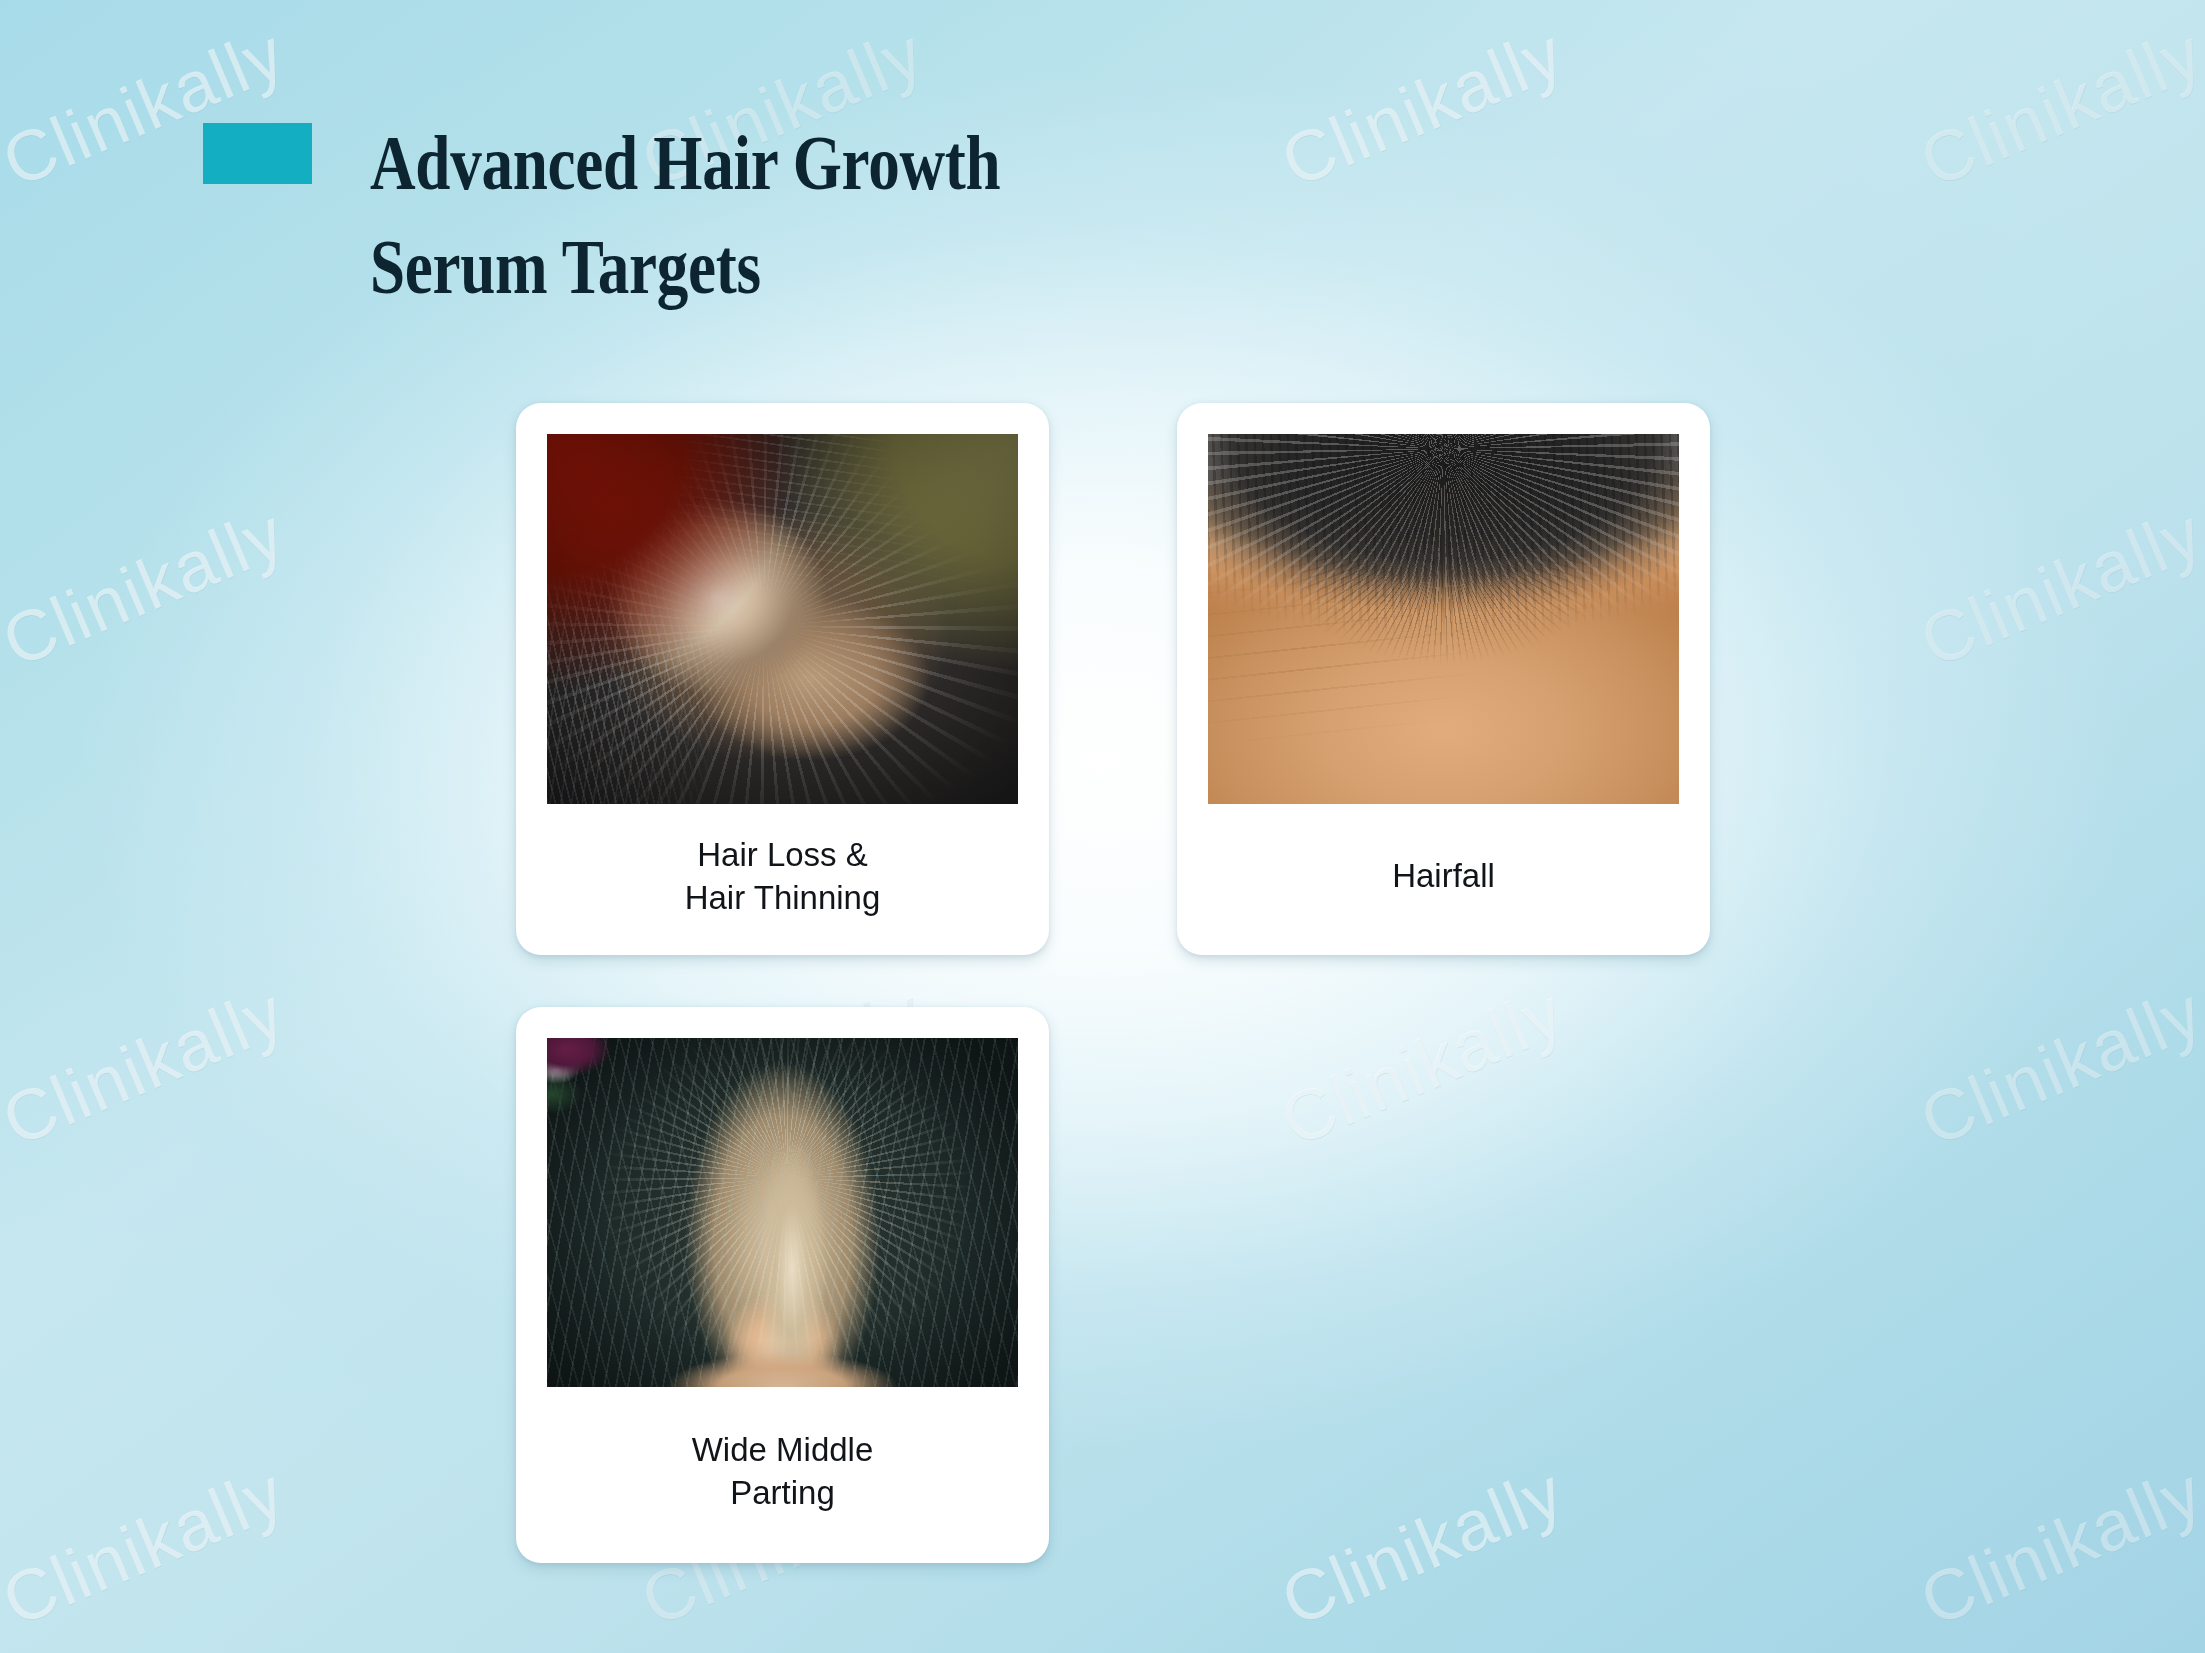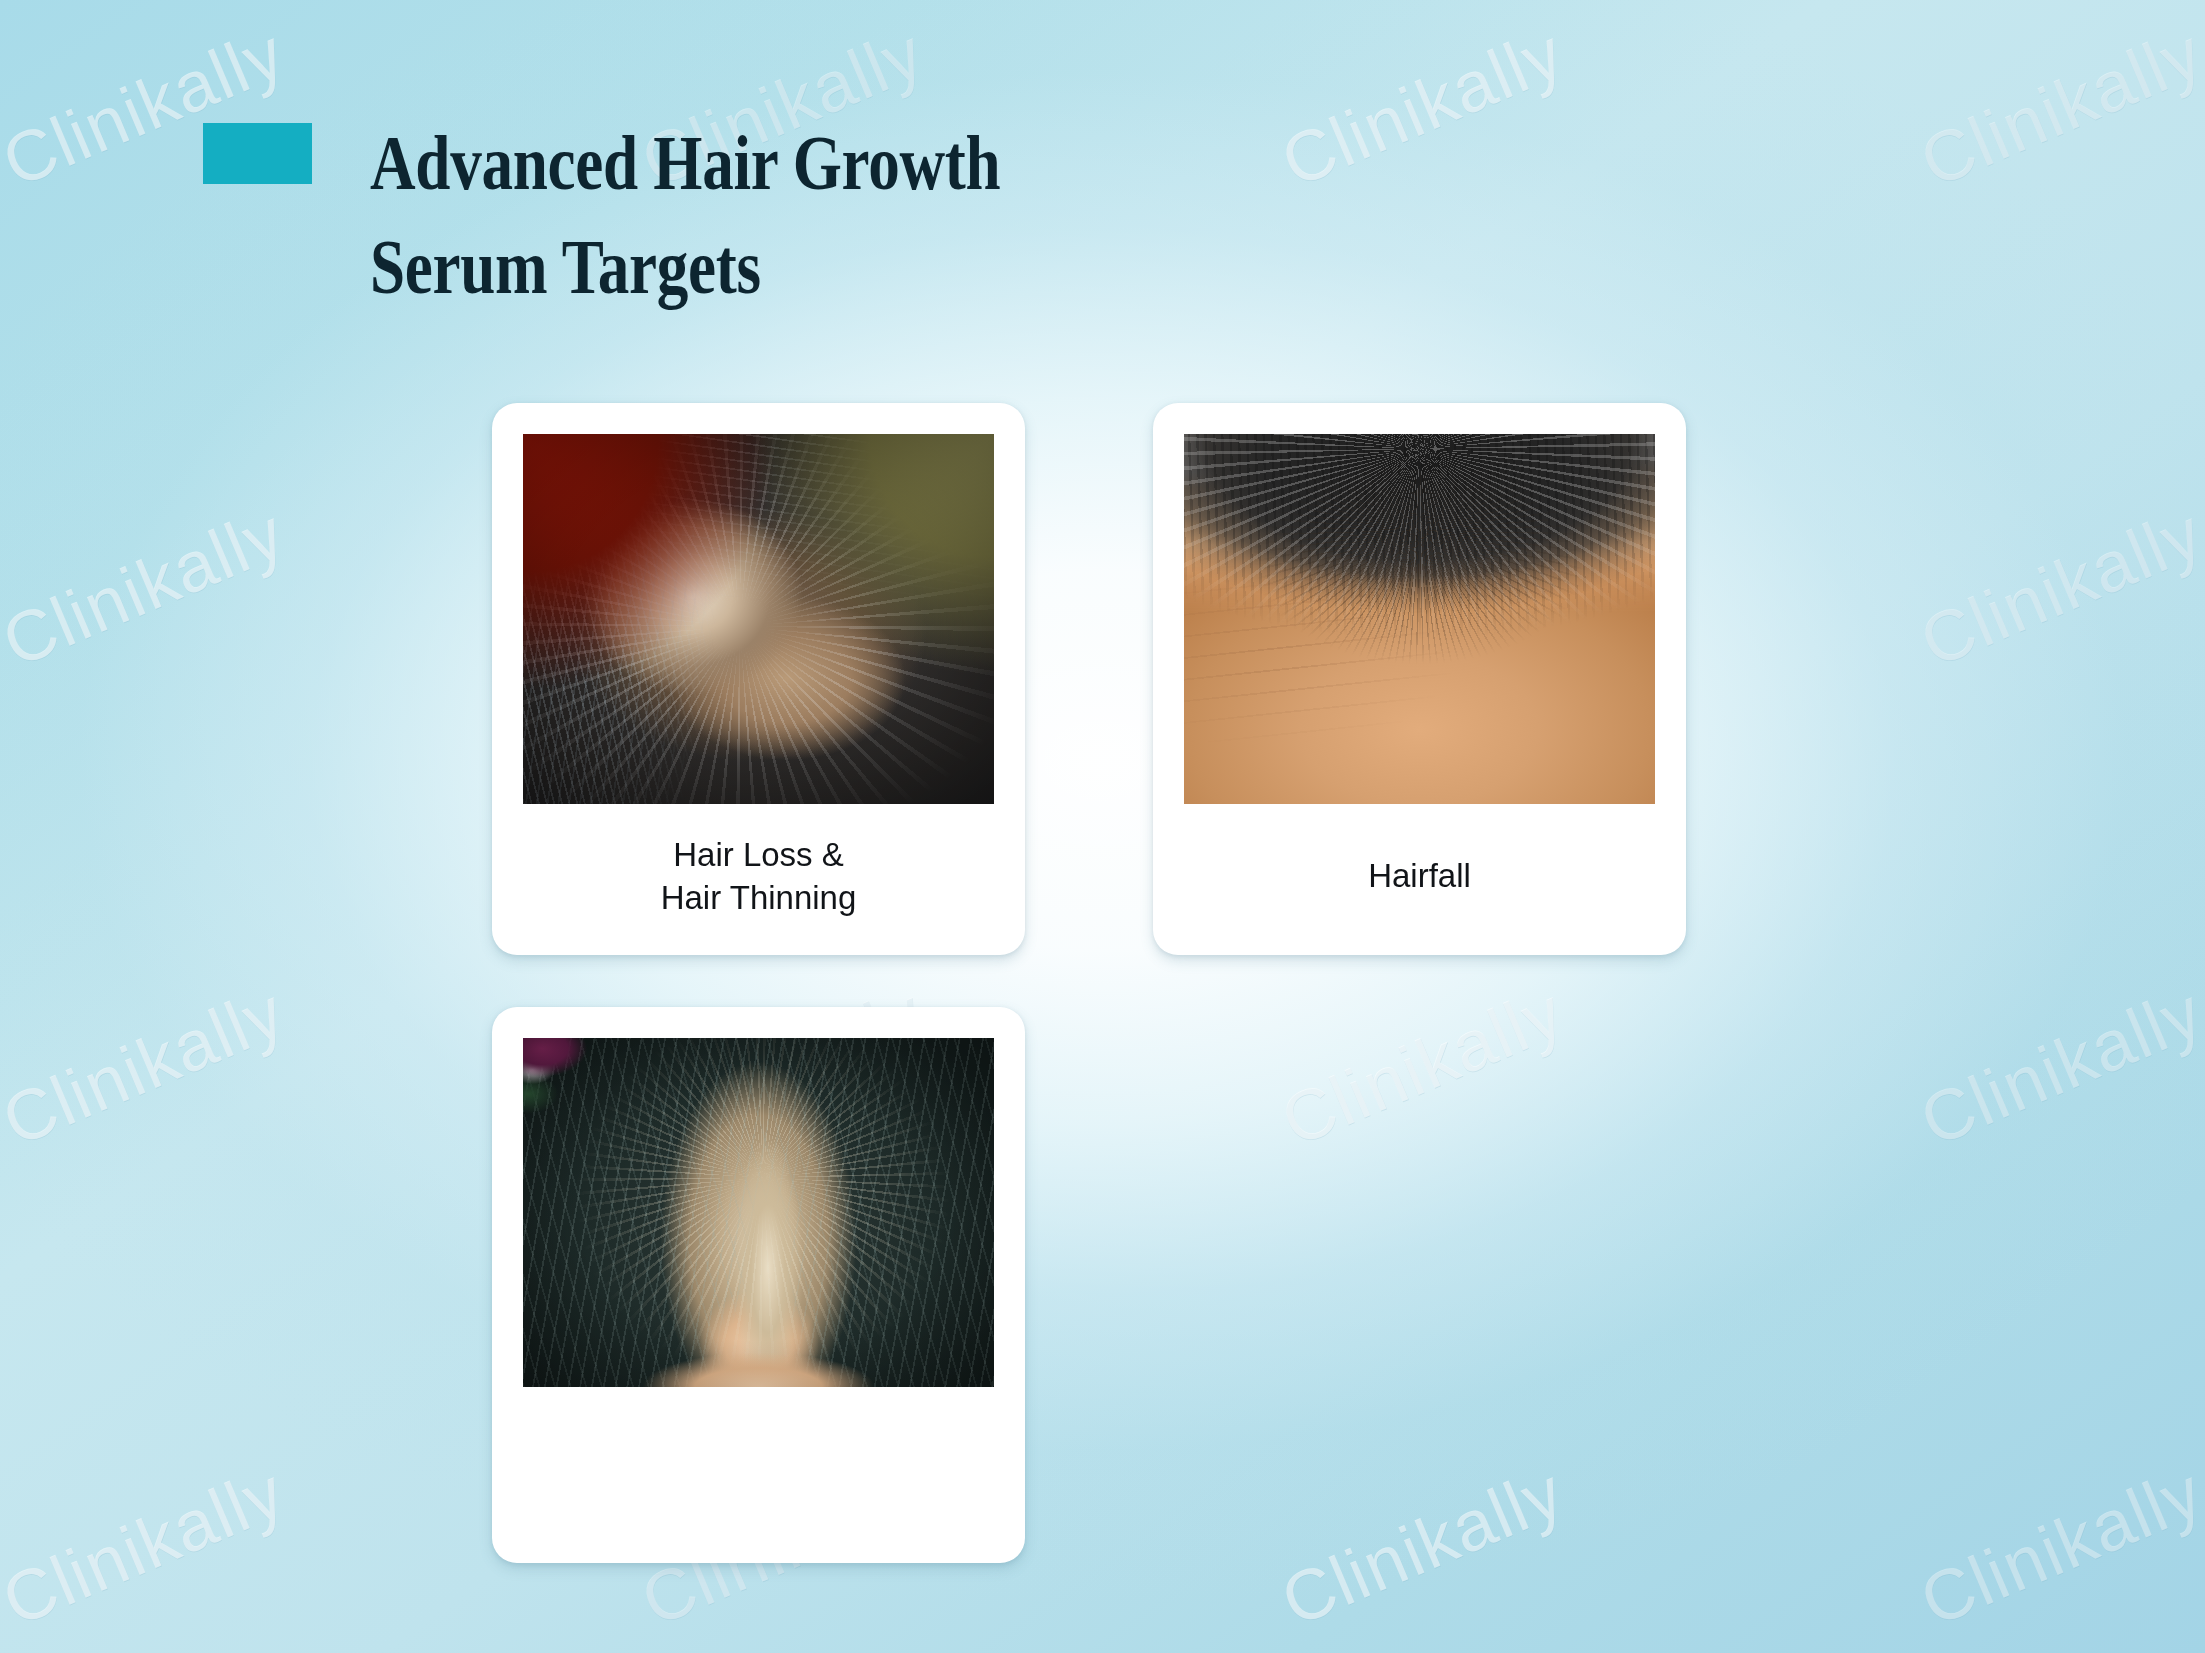--- a/index.html
+++ b/index.html
@@ -40,21 +40,21 @@
     margin-left:58px;
     font-family:"Liberation Serif",serif;
     font-size:79px;line-height:1.32;
     font-weight:700;
     color:#0d2530;
     letter-spacing:-0.4px;
     transform:scaleX(.80);transform-origin:left top;
     white-space:pre-line;
   }
   
-  #cards{position:absolute;left:492px;top:403px;
+  #cards{position:absolute;left:516px;top:403px;
     display:grid;grid-template-columns:533px 533px;grid-template-rows:552px 556px;
     column-gap:128px;row-gap:52px;}
   .card{
     background:#ffffff;border-radius:25px;
     box-shadow:0 5.8px 13.2px rgba(75,125,145,.20), 0 1.7px 4.1px rgba(75,125,145,.13);
     display:flex;flex-direction:column;align-items:center;
     padding:31px 31px 0 31px;box-sizing:border-box;
     position:relative;
   }
   .photo{width:100%;height:0;padding-bottom:78.5%;position:relative;overflow:hidden;background:#2a2420;flex:0 0 auto;}
@@ -254,16 +254,18 @@
   <div class="card r2">
     <div class="photo">
       <div class="p4-base"></div>
       <div class="p4-sheen"></div>
       <div class="p4-part"></div>
       <div class="p4-spray"></div>
       <div class="p4-skin"></div>
       <div class="p4-purple"></div>
       <div class="p4-vig"></div>
     </div>
+    <div class="caption">Wide Middle
+Parting</div>
   </div>
 
 </div>
 
 
 </body></html>

